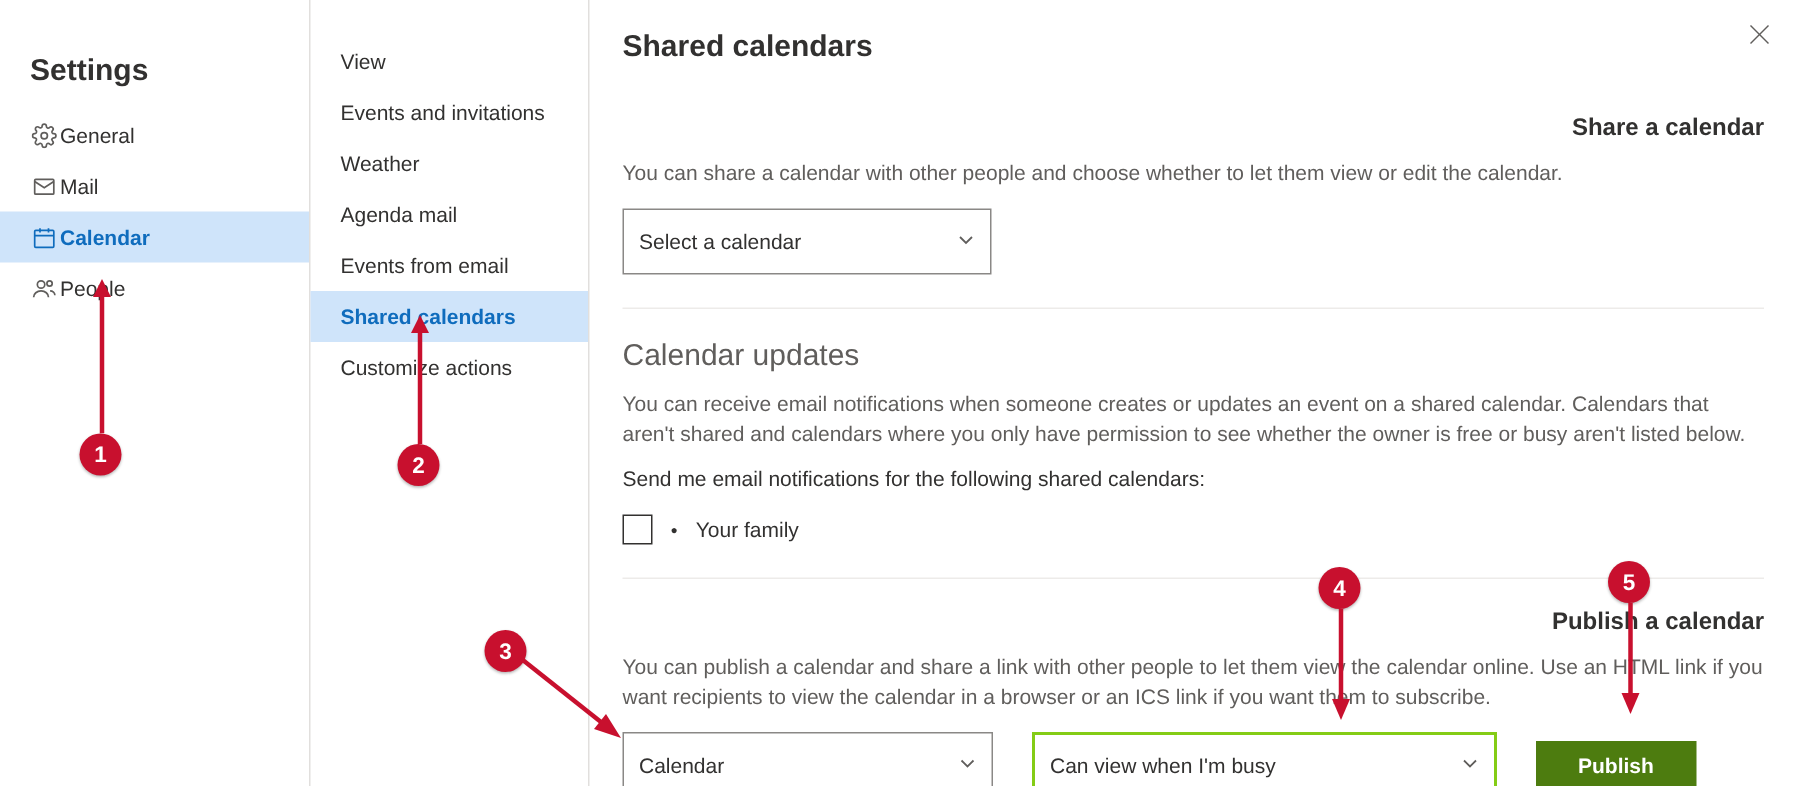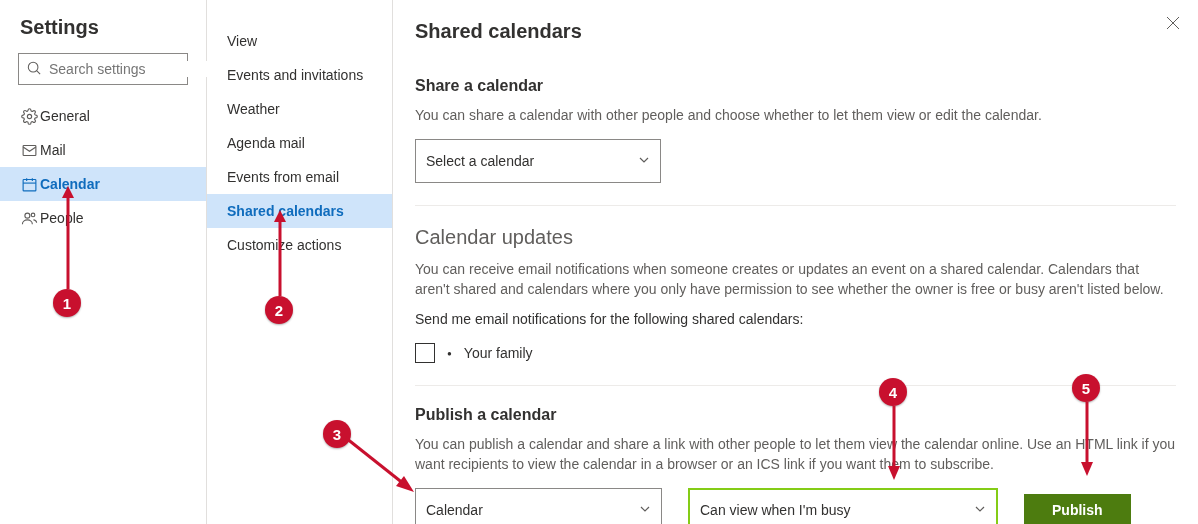--- a/index.html
+++ b/index.html
@@ -11,21 +11,21 @@
     width: 1198px;
     height: 524px;
     overflow: hidden;
     position: relative;
   }
   .app { display: flex; height: 100%; }
   
   .sidebar-left {
     width: 207px;
     border-right: 1px solid #e1dfdd;
-    padding-top: 16px;
+    padding-top: 36px;
     flex-shrink: 0;
   }
   .settings-title {
     font-size: 20px;
     font-weight: 600;
     padding: 0 20px 14px 20px;
   }
   .search-box {
     margin: 0 18px 14px 18px;
     border: 1px solid #8a8886;
@@ -97,20 +97,21 @@
   .page-title {
     font-size: 20px;
     font-weight: 600;
     margin-bottom: 34px;
   }
   .section-title {
     font-size: 16px;
     font-weight: 600;
     margin-bottom: 10px;
     color: #323130;
+    text-align: right;
   }
   .section-sub {
     font-size: 20px;
     font-weight: 400;
     color: #605e5c;
     margin-bottom: 10px;
   }
   .section-desc {
     font-size: 14px;
     color: #605e5c;
@@ -188,29 +189,20 @@
     pointer-events: none;
   }
 </style>
 </head>
 <body>
 
 <div class="app">
 
   <div class="sidebar-left">
     <div class="settings-title">Settings</div>
-    <div class="search-box">
-      <span class="ico">
-        <svg width="14" height="14" viewBox="0 0 16 16" fill="none" stroke="#605e5c" stroke-width="1.2">
-            <circle cx="7" cy="7" r="5.5"></circle>
-            <line x1="11" y1="11" x2="15" y2="15"></line>
-          </svg>
-      </span>
-      <input type="text" placeholder="Search settings" style="">
-    </div>
 
     <div class="nav-item">
       <span class="ico">
         <svg width="17" height="17" viewBox="0 0 24 24" fill="none" stroke="#605e5c" stroke-width="1.6">
             <circle cx="12" cy="12" r="3"></circle>
             <path d="M19.4 15a1.7 1.7 0 0 0 .34 1.87l.06.06a2 2 0 1 1-2.83 2.83l-.06-.06a1.7 1.7 0 0 0-1.87-.34 1.7 1.7 0 0 0-1 1.56V21a2 2 0 1 1-4 0v-.09a1.7 1.7 0 0 0-1.11-1.56 1.7 1.7 0 0 0-1.87.34l-.06.06a2 2 0 1 1-2.83-2.83l.06-.06a1.7 1.7 0 0 0 .34-1.87 1.7 1.7 0 0 0-1.56-1H3a2 2 0 1 1 0-4h.09a1.7 1.7 0 0 0 1.56-1.11 1.7 1.7 0 0 0-.34-1.87l-.06-.06a2 2 0 1 1 2.83-2.83l.06.06a1.7 1.7 0 0 0 1.87.34H9a1.7 1.7 0 0 0 1-1.56V3a2 2 0 1 1 4 0v.09a1.7 1.7 0 0 0 1 1.56 1.7 1.7 0 0 0 1.87-.34l.06-.06a2 2 0 1 1 2.83 2.83l-.06.06a1.7 1.7 0 0 0-.34 1.87V9a1.7 1.7 0 0 0 1.56 1H21a2 2 0 1 1 0 4h-.09a1.7 1.7 0 0 0-1.56 1z"></path>
           </svg>
       </span>
       <span>General</span>
     </div>

